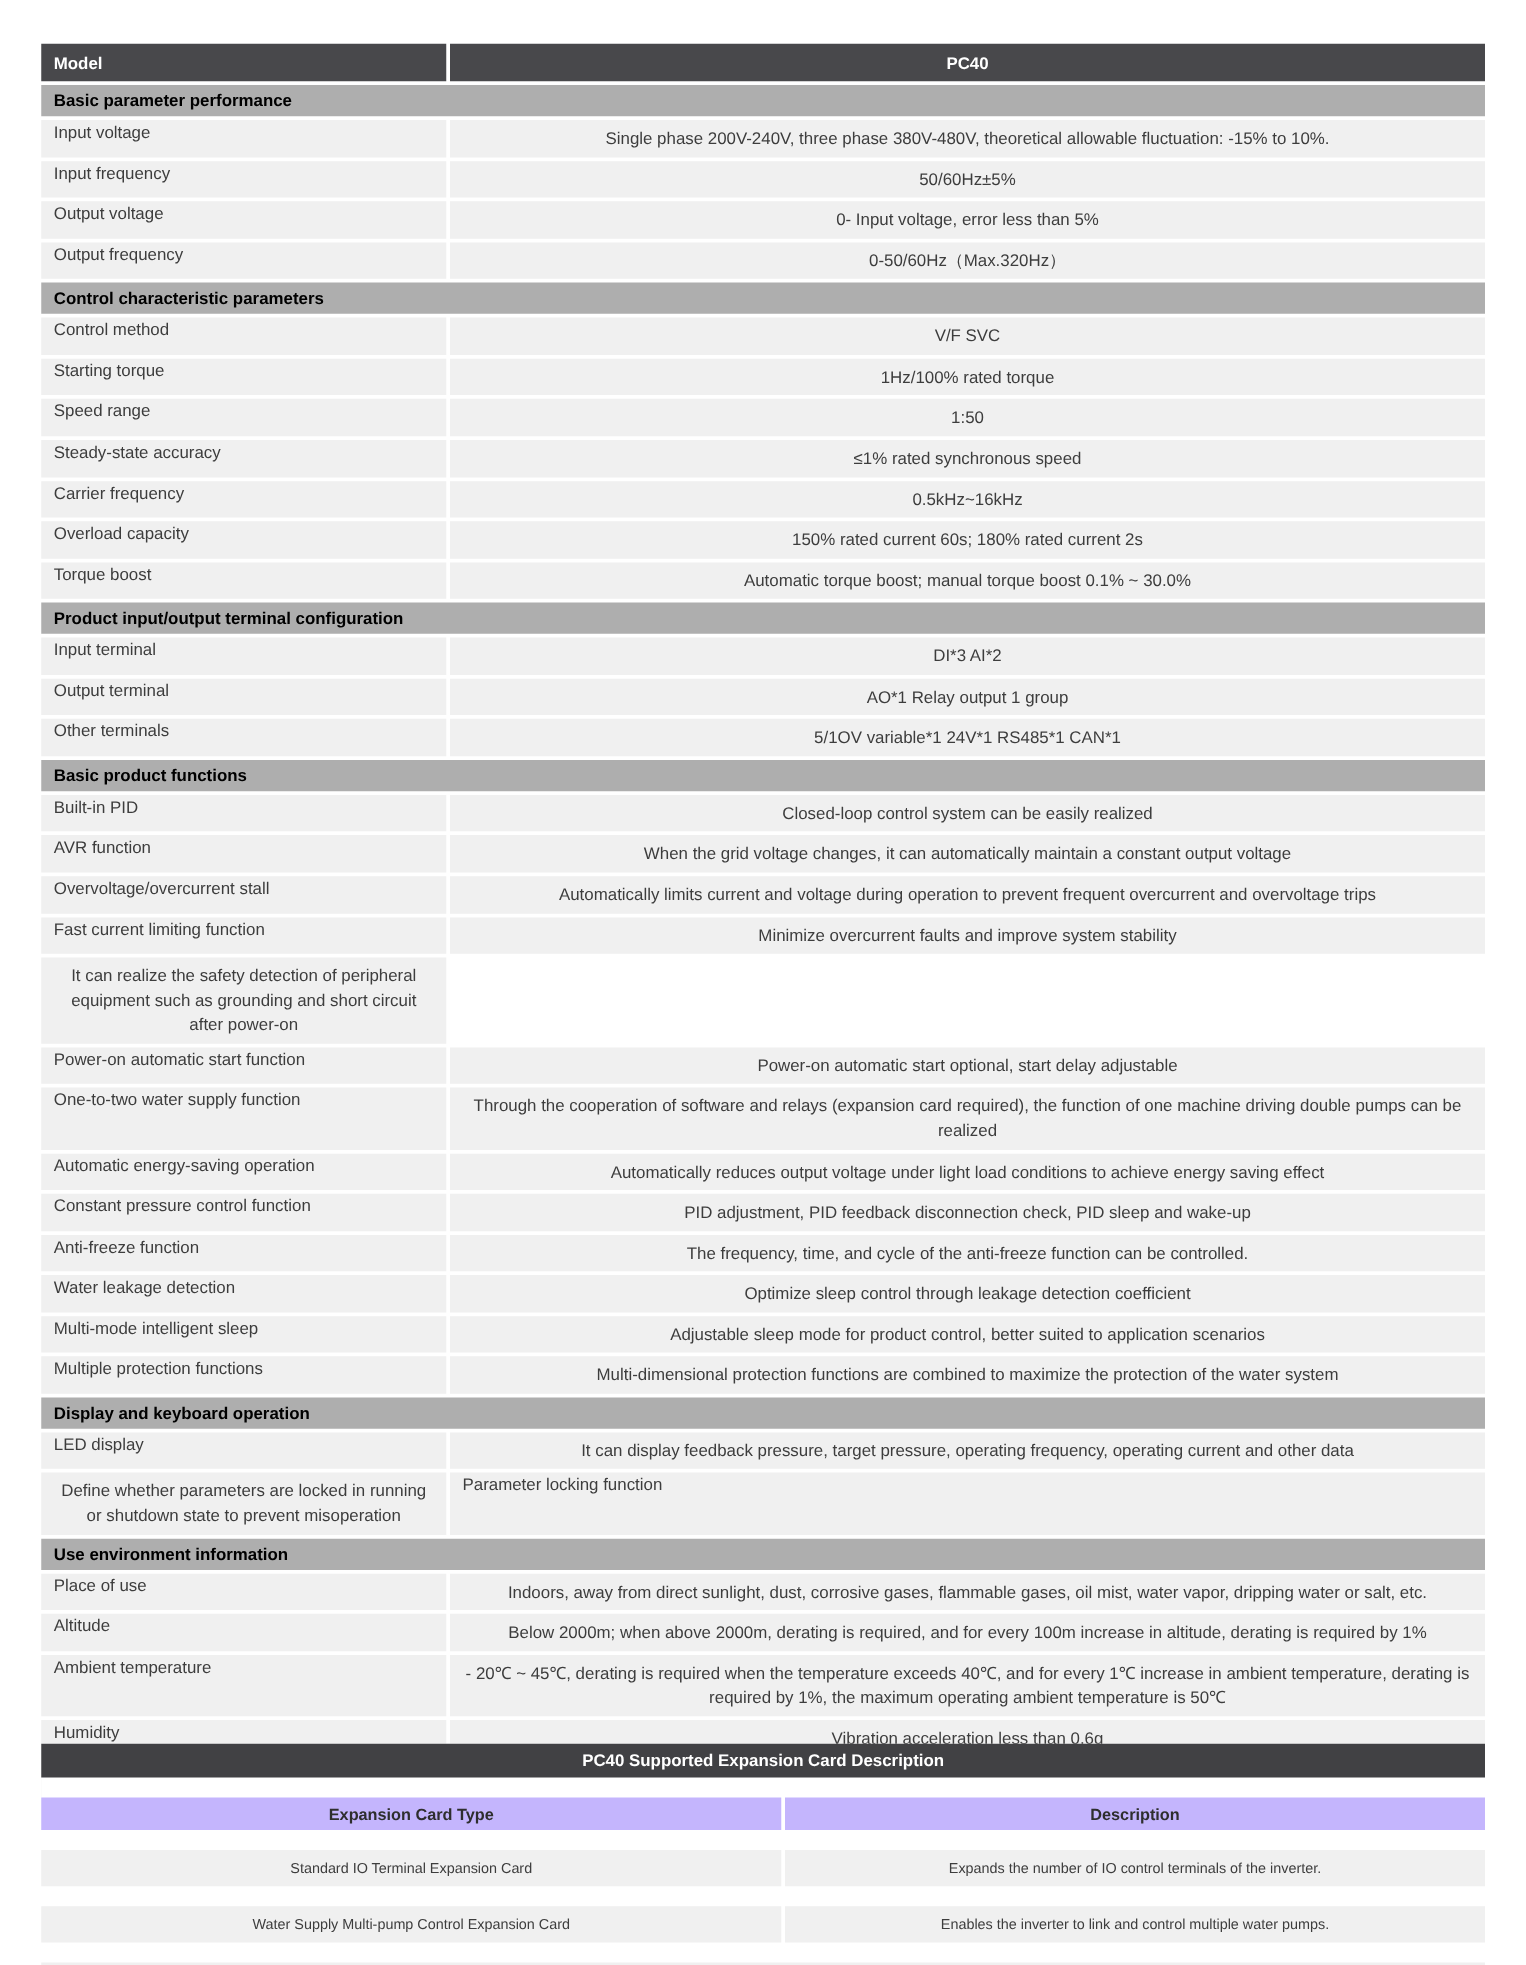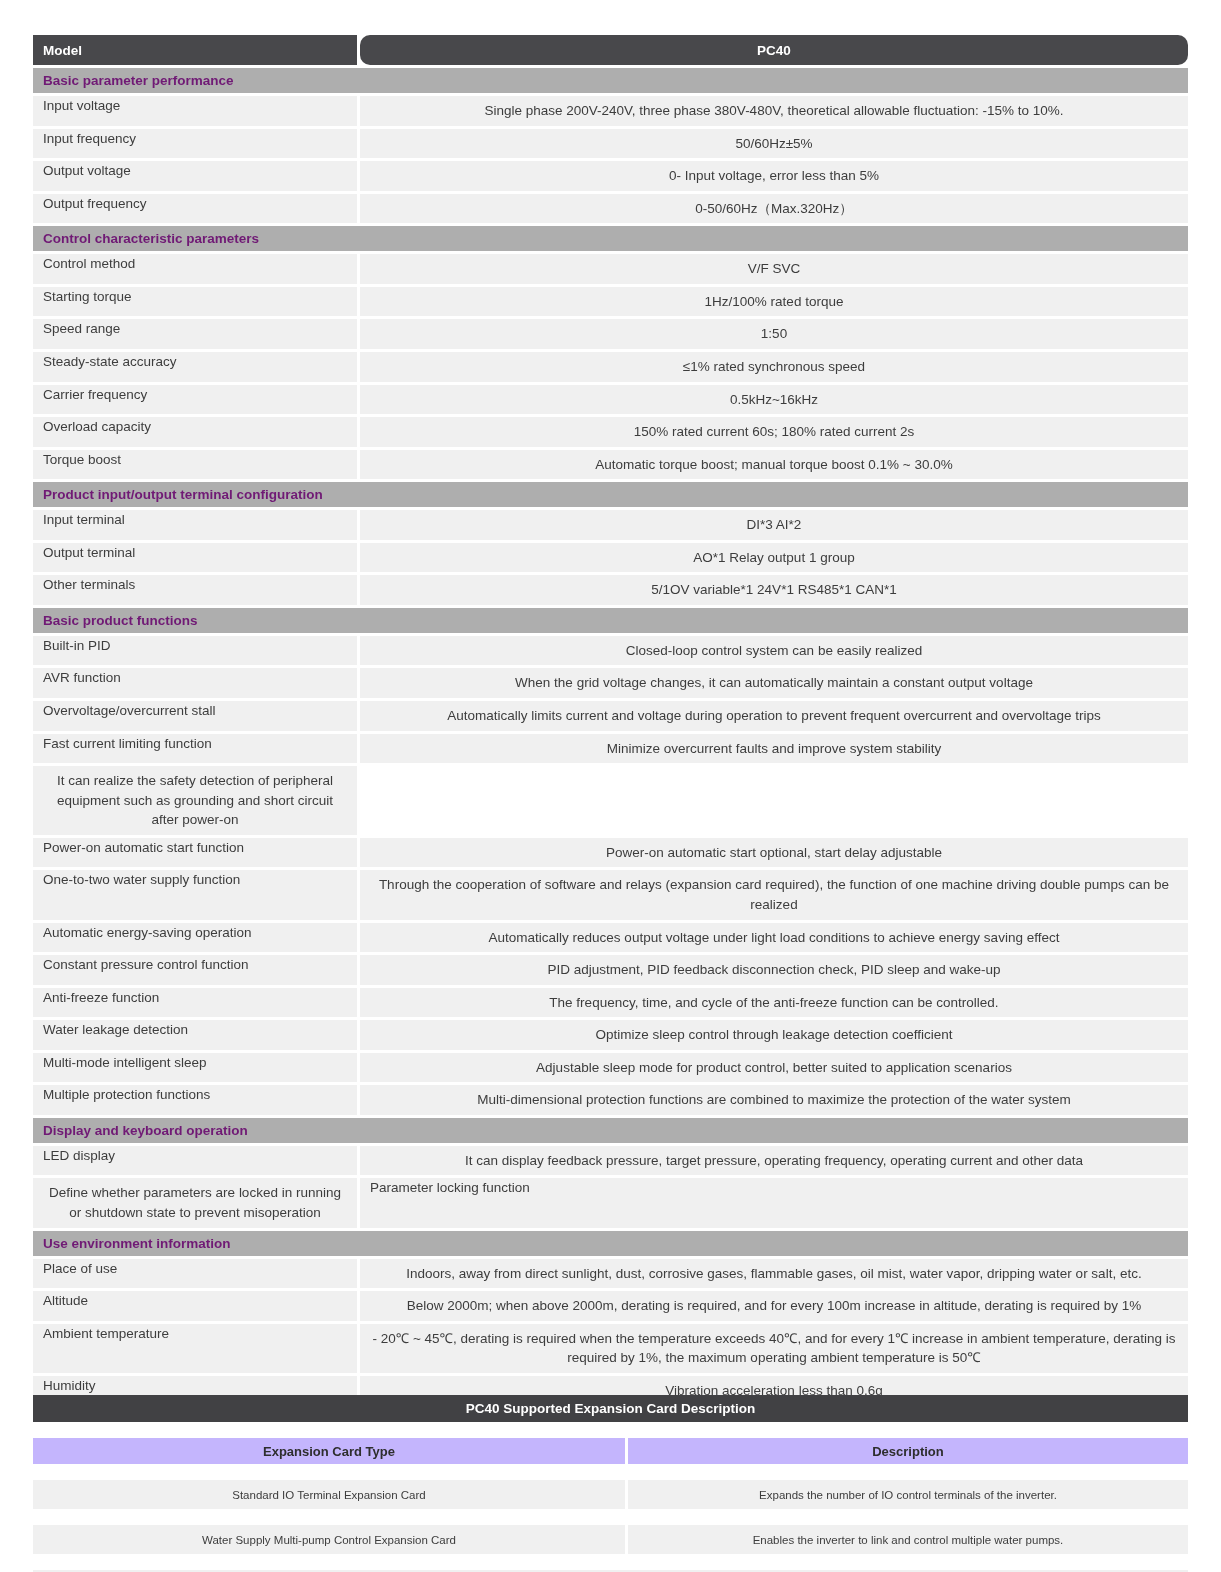--- a/index.html
+++ b/index.html
@@ -27,25 +27,25 @@
   }
   .model-header .cell {
     background: #48484b;
     color: #ffffff;
     font-weight: bold;
     font-size: 13.5px;
     min-height: 30px;
     display: flex; align-items: center;
   }
   .model-header .label { padding-left: 10px; }
-  .model-header .value { justify-content: center; text-align: center; border-radius: 10px; }
+  .model-header .value { justify-content: center; text-align: center; }
 
   .section-header {
     background: #aeaeae;
-    color: #701a75;
+    color: #000000;
     font-weight: bold;
     font-size: 13.5px;
     min-height: 25px;
     display: flex; align-items: center;
     padding: 3px 10px;
   }
   .spec-row {
     display: grid;
     grid-template-columns: 324px 1fr;
     column-gap: 3px;

